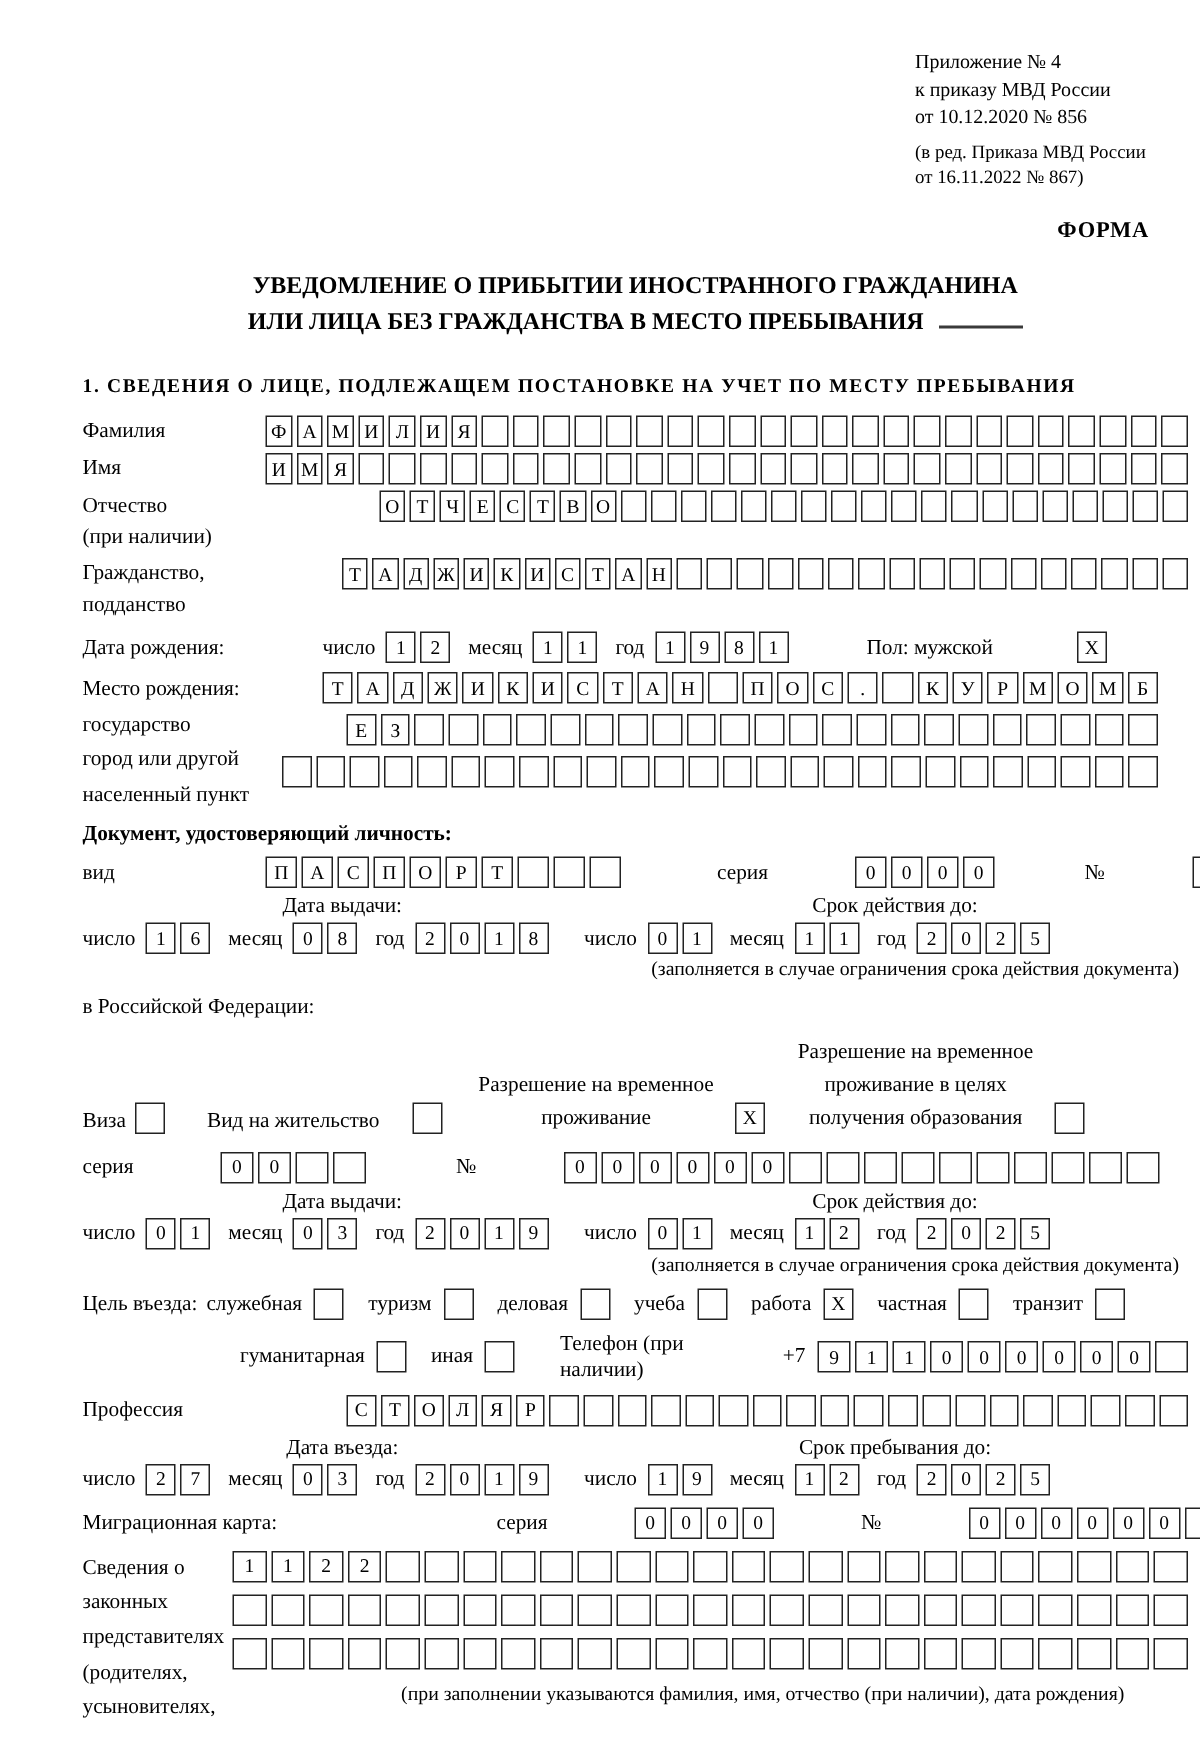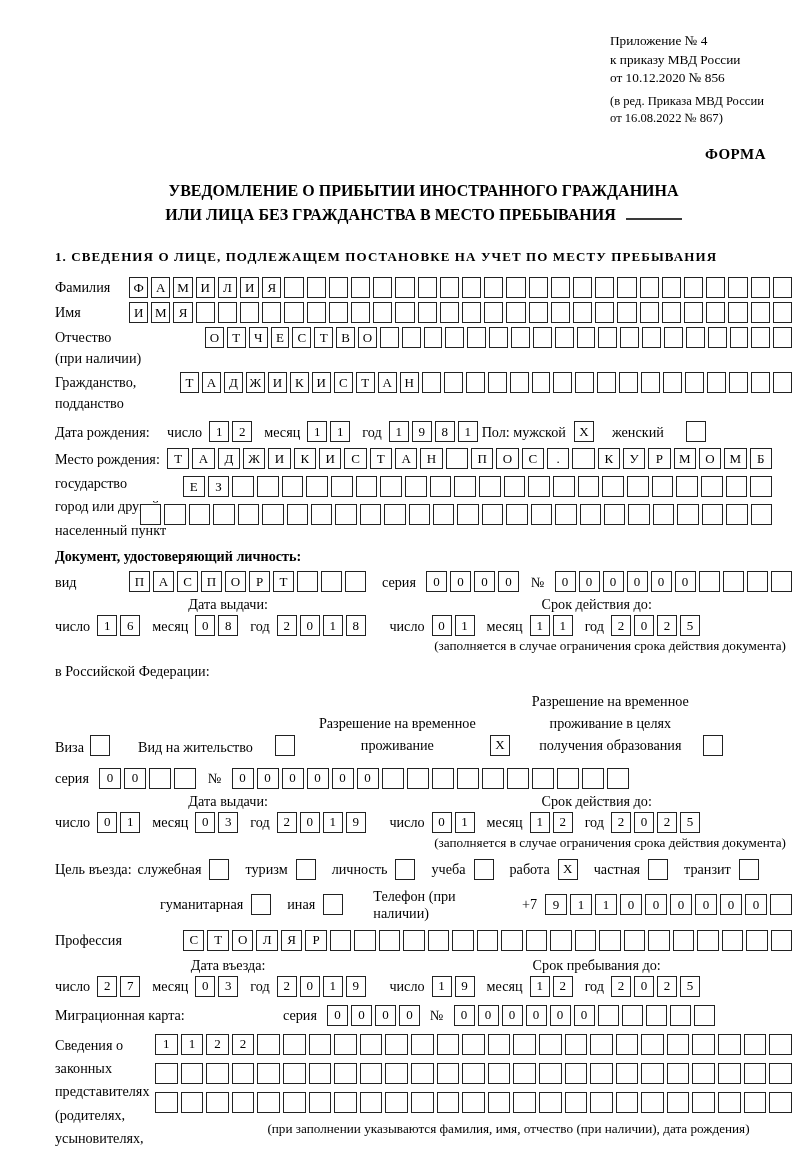--- a/index.html
+++ b/index.html
@@ -7,21 +7,21 @@
        font-family:"Liberation Serif","DejaVu Serif",serif;}
   .page{box-sizing:border-box;width:800px;height:1163px;padding:32px 8px 0 55px;}
 
   .hdr{margin-left:auto;width:182px;font-size:13.3px;line-height:1.4;}
   .hdr .sub{margin-top:5px;font-size:12.6px;}
   .forma{text-align:right;padding-right:26px;font-weight:700;font-size:15px;margin-top:18px;letter-spacing:.5px;}
   .title{margin-top:16px;text-align:center;font-weight:700;font-size:16px;line-height:1.5;}
   .blank{display:inline-block;width:56px;height:5px;border-bottom:2.5px solid #3a3a3a;margin-left:10px;}
   .sec{margin-top:22px;margin-bottom:12px;font-weight:700;font-size:13px;letter-spacing:1.1px;white-space:nowrap;}
 
-  .row{display:flex;margin-bottom:4px;}
+  .row{display:flex;margin-bottom:4px;gap:48px;}
   .vc{align-items:center;}
   .lbl,.inl{font-size:14.2px;line-height:1.45;flex-shrink:0;white-space:nowrap;}
   .sub2{font-size:14.2px;}
   .cells{display:flex;gap:3px;flex:1;min-width:0;}
   .cells.nf{flex:none;}
   .cell{height:21px;border:1.6px solid #222;box-sizing:border-box;display:flex;align-items:center;
         justify-content:center;font-size:13px;flex:1;min-width:0;background:#fff;}
   .box{flex:0 0 20px;width:20px;height:21px;}
   .fc20 .cell{flex:0 0 20px;}
   .fc21 .cell{flex:0 0 21px;}
@@ -62,21 +62,21 @@
 <body>
 
 <div class="page">
 
   <div class="hdr">
     <div>Приложение № 4</div>
     <div>к приказу МВД России</div>
     <div>от 10.12.2020 № 856</div>
     <div class="sub">
       <div>(в ред. Приказа МВД России</div>
-      <div>от 16.08.2022 № 867)</div>
+      <div>от 16.11.2022 № 867)</div>
     </div>
   </div>
   <div class="forma">ФОРМА</div>
 
   <div class="title">
     <div>УВЕДОМЛЕНИЕ О ПРИБЫТИИ ИНОСТРАННОГО ГРАЖДАНИНА</div>
     <div><span>ИЛИ ЛИЦА БЕЗ ГРАЖДАНСТВА В МЕСТО ПРЕБЫВАНИЯ</span><span class="blank"></span></div>
   </div>
 
   <div class="sec">1. СВЕДЕНИЯ О ЛИЦЕ, ПОДЛЕЖАЩЕМ ПОСТАНОВКЕ НА УЧЕТ ПО МЕСТУ ПРЕБЫВАНИЯ</div>
@@ -522,21 +522,21 @@
     </div>
   </div>
   <div class="note">(заполняется в случае ограничения срока действия документа)</div>
 
   <div class="purpose-row">
     <span>Цель въезда:</span>
     <span class="opt-lbl" style="margin-left:6px;">служебная</span>
     <div class="cell box"></div>
     <span class="opt-lbl">туризм</span>
     <div class="cell box"></div>
-    <span class="opt-lbl">личность</span>
+    <span class="opt-lbl">деловая</span>
     <div class="cell box"></div>
     <span class="opt-lbl">учеба</span>
     <div class="cell box"></div>
     <span class="opt-lbl">работа</span>
     <div class="cell box">X</div>
     <span class="opt-lbl">частная</span>
     <div class="cell box"></div>
     <span class="opt-lbl">транзит</span>
     <div class="cell box"></div>
   </div>

